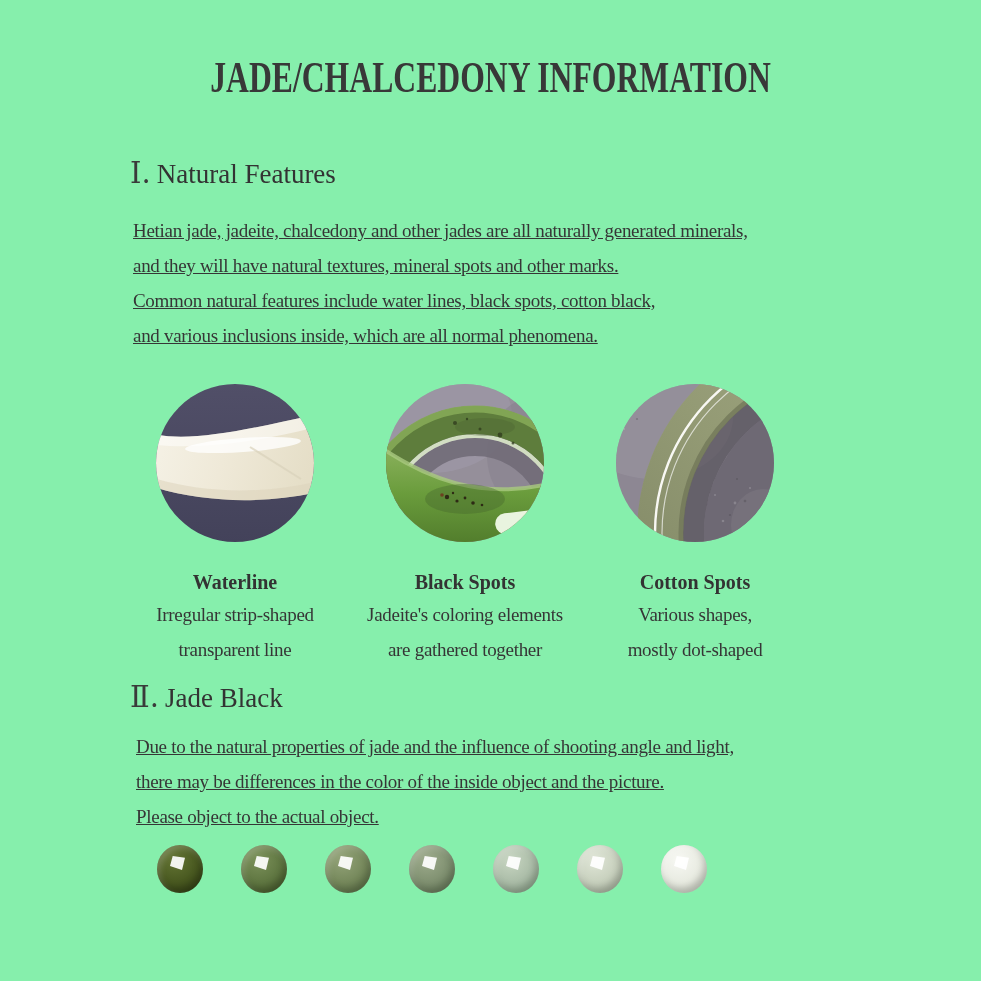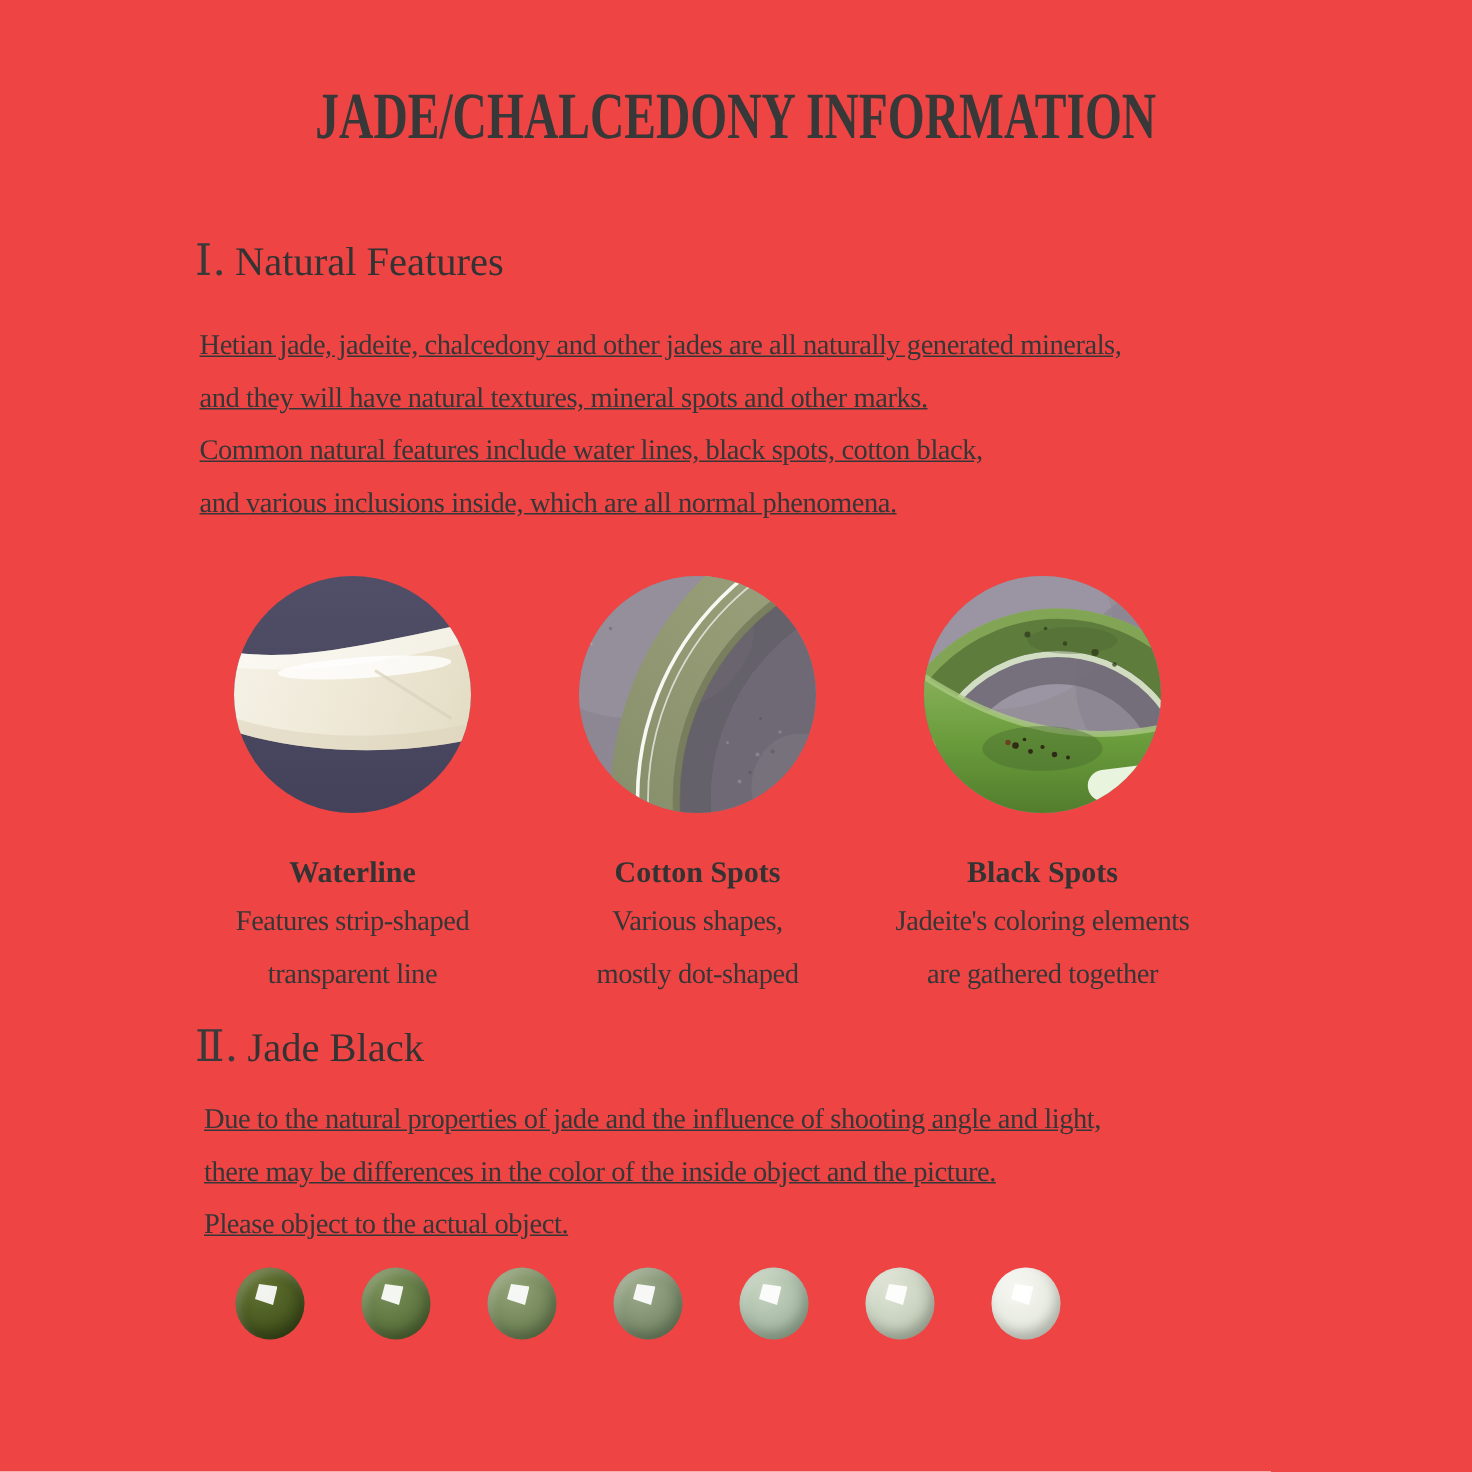--- a/index.html
+++ b/index.html
@@ -1,19 +1,19 @@
 <!DOCTYPE html>
 <html><head>
 <meta charset="utf-8">
 <style>
   * { margin:0; padding:0; box-sizing:border-box; }
   html,body { background:#ffffff; }
   .page {
     position:relative; width:981px; height:981px; margin:0 auto;
-    background:#ef4444; overflow:hidden; color:#363636;
+    background:#86efac; overflow:hidden; color:#363636;
     font-family:"Liberation Serif","DejaVu Serif",serif;
   }
   .title {
     position:absolute; top:52px; left:0; width:100%;
     text-align:center; font-size:44px; font-weight:bold; color:#383838;
     letter-spacing:0px; transform:scaleX(0.72); transform-origin:center;
     white-space:nowrap;
   }
   .sec-heading { position:absolute; left:130px; white-space:nowrap; }
   .sec-heading.one { top:156px; }
@@ -98,22 +98,75 @@
             <path d="M -8 50 C 35 60, 85 48, 168 30 L 168 108 C 110 122, 45 120, -8 102 Z" fill="url(#wl-band)"></path>
             <path d="M -8 50 C 35 60, 85 48, 168 30 L 168 42 C 110 58, 45 68, -8 61 Z" fill="#ffffff" opacity="0.5"></path>
             <ellipse cx="88" cy="62" rx="58" ry="7" fill="#ffffff" opacity="0.78" transform="rotate(-4 88 62)"></ellipse>
             <path d="M 95 64 L 146 96" stroke="#d9d1ba" stroke-width="2" opacity="0.7" fill="none"></path>
             <path d="M -8 102 C 45 120, 110 122, 168 108 L 168 97 C 110 112, 45 111, -8 93 Z" fill="#ddd4bc" opacity="0.55"></path>
           </g>
         </svg>
       </div>
       <figcaption>
         <div class="feat-name">Waterline</div>
-        <div class="feat-desc">Features strip-shaped</div>
+        <div class="feat-desc">Irregular strip-shaped</div>
         <div class="feat-desc">transparent line</div>
+      </figcaption>
+    </figure>
+
+    <figure class="feature">
+      <div class="circle-img" role="img" aria-label="green-jade-bangle-with-dark-spots-on-gray-stone">
+        <svg width="160" height="160" viewBox="0 0 160 160" xmlns="http://www.w3.org/2000/svg">
+          <defs>
+            <clipPath id="clip-bs">
+                <circle cx="80" cy="80" r="79"></circle>
+              </clipPath>
+            <linearGradient id="bs-band" x1="0" y1="0" x2="0" y2="1">
+              <stop offset="0" stop-color="#8cb25e"></stop>
+              <stop offset="0.45" stop-color="#6a9c3c"></stop>
+              <stop offset="1" stop-color="#4d7729"></stop>
+            </linearGradient>
+          </defs>
+          <g clip-path="url(#clip-bs)">
+            <rect width="160" height="160" fill="#958f9a"></rect>
+            <ellipse cx="45" cy="32" rx="82" ry="58" fill="#a29bab" opacity="0.5"></ellipse>
+            <ellipse cx="150" cy="72" rx="48" ry="58" fill="#857f8c" opacity="0.5"></ellipse>
+            <circle cx="90" cy="140" r="76" fill="none" stroke="#716c78" stroke-width="18" opacity="0.9"></circle>
+            <circle cx="90" cy="140" r="87" fill="none" stroke="#d8e6c6" stroke-width="4" opacity="0.9"></circle>
+            <circle cx="90" cy="140" r="103" fill="none" stroke="#5e7d3c" stroke-width="28"></circle>
+            <circle cx="90" cy="140" r="114" fill="none" stroke="#85aa57" stroke-width="7" opacity="0.9"></circle>
+            <ellipse cx="100" cy="44" rx="30" ry="9" fill="#4a6030" opacity="0.35"></ellipse>
+            <g fill="#2f3a1c" opacity="0.75">
+              <circle cx="70" cy="40" r="2"></circle>
+                <circle cx="95" cy="46" r="1.5"></circle>
+              <circle cx="115" cy="52" r="2.4"></circle>
+                <circle cx="128" cy="60" r="1.5"></circle>
+                <circle cx="82" cy="36" r="1.2"></circle>
+            </g>
+            <path d="M -8 62 C 40 95, 95 118, 168 100 L 168 170 L 70 170 C 38 158, 8 140, -8 124 Z" fill="url(#bs-band)"></path>
+            <path d="M -8 62 C 40 95, 95 118, 168 100" stroke="#a9c97f" stroke-width="4" fill="none" opacity="0.8"></path>
+            <path d="M -8 124 C 8 140, 38 158, 70 170" stroke="#3e5c23" stroke-width="5" fill="none" opacity="0.8"></path>
+            <ellipse cx="80" cy="116" rx="40" ry="15" fill="#47662c" opacity="0.4"></ellipse>
+            <g fill="#2a2112" opacity="0.9">
+              <circle cx="62" cy="114" r="2.2"></circle>
+                <circle cx="72" cy="118" r="1.6"></circle>
+              <circle cx="80" cy="115" r="1.4"></circle>
+                <circle cx="88" cy="120" r="1.8"></circle>
+              <circle cx="97" cy="122" r="1.3"></circle>
+                <circle cx="68" cy="110" r="1.2"></circle>
+            </g>
+            <circle cx="57" cy="112" r="1.8" fill="#6e3a1e" opacity="0.9"></circle>
+            <rect x="110" y="128" width="58" height="21" rx="10.5" fill="#e9f4df" transform="rotate(-7 139 138)"></rect>
+          </g>
+        </svg>
+      </div>
+      <figcaption>
+        <div class="feat-name">Black Spots</div>
+        <div class="feat-desc">Jadeite's coloring elements</div>
+        <div class="feat-desc">are gathered together</div>
       </figcaption>
     </figure>
 
     <figure class="feature">
       <div class="circle-img" role="img" aria-label="celadon-jade-bangle-with-thin-white-line-on-gray-stone">
         <svg width="160" height="160" viewBox="0 0 160 160" xmlns="http://www.w3.org/2000/svg">
           <defs>
             <clipPath id="clip-cs">
                 <circle cx="80" cy="80" r="79"></circle>
               </clipPath>
@@ -155,73 +208,20 @@
           </g>
         </svg>
       </div>
       <figcaption>
         <div class="feat-name">Cotton Spots</div>
         <div class="feat-desc">Various shapes,</div>
         <div class="feat-desc">mostly dot-shaped</div>
       </figcaption>
     </figure>
 
-    <figure class="feature">
-      <div class="circle-img" role="img" aria-label="green-jade-bangle-with-dark-spots-on-gray-stone">
-        <svg width="160" height="160" viewBox="0 0 160 160" xmlns="http://www.w3.org/2000/svg">
-          <defs>
-            <clipPath id="clip-bs">
-                <circle cx="80" cy="80" r="79"></circle>
-              </clipPath>
-            <linearGradient id="bs-band" x1="0" y1="0" x2="0" y2="1">
-              <stop offset="0" stop-color="#8cb25e"></stop>
-              <stop offset="0.45" stop-color="#6a9c3c"></stop>
-              <stop offset="1" stop-color="#4d7729"></stop>
-            </linearGradient>
-          </defs>
-          <g clip-path="url(#clip-bs)">
-            <rect width="160" height="160" fill="#958f9a"></rect>
-            <ellipse cx="45" cy="32" rx="82" ry="58" fill="#a29bab" opacity="0.5"></ellipse>
-            <ellipse cx="150" cy="72" rx="48" ry="58" fill="#857f8c" opacity="0.5"></ellipse>
-            <circle cx="90" cy="140" r="76" fill="none" stroke="#716c78" stroke-width="18" opacity="0.9"></circle>
-            <circle cx="90" cy="140" r="87" fill="none" stroke="#d8e6c6" stroke-width="4" opacity="0.9"></circle>
-            <circle cx="90" cy="140" r="103" fill="none" stroke="#5e7d3c" stroke-width="28"></circle>
-            <circle cx="90" cy="140" r="114" fill="none" stroke="#85aa57" stroke-width="7" opacity="0.9"></circle>
-            <ellipse cx="100" cy="44" rx="30" ry="9" fill="#4a6030" opacity="0.35"></ellipse>
-            <g fill="#2f3a1c" opacity="0.75">
-              <circle cx="70" cy="40" r="2"></circle>
-                <circle cx="95" cy="46" r="1.5"></circle>
-              <circle cx="115" cy="52" r="2.4"></circle>
-                <circle cx="128" cy="60" r="1.5"></circle>
-                <circle cx="82" cy="36" r="1.2"></circle>
-            </g>
-            <path d="M -8 62 C 40 95, 95 118, 168 100 L 168 170 L 70 170 C 38 158, 8 140, -8 124 Z" fill="url(#bs-band)"></path>
-            <path d="M -8 62 C 40 95, 95 118, 168 100" stroke="#a9c97f" stroke-width="4" fill="none" opacity="0.8"></path>
-            <path d="M -8 124 C 8 140, 38 158, 70 170" stroke="#3e5c23" stroke-width="5" fill="none" opacity="0.8"></path>
-            <ellipse cx="80" cy="116" rx="40" ry="15" fill="#47662c" opacity="0.4"></ellipse>
-            <g fill="#2a2112" opacity="0.9">
-              <circle cx="62" cy="114" r="2.2"></circle>
-                <circle cx="72" cy="118" r="1.6"></circle>
-              <circle cx="80" cy="115" r="1.4"></circle>
-                <circle cx="88" cy="120" r="1.8"></circle>
-              <circle cx="97" cy="122" r="1.3"></circle>
-                <circle cx="68" cy="110" r="1.2"></circle>
-            </g>
-            <circle cx="57" cy="112" r="1.8" fill="#6e3a1e" opacity="0.9"></circle>
-            <rect x="110" y="128" width="58" height="21" rx="10.5" fill="#e9f4df" transform="rotate(-7 139 138)"></rect>
-          </g>
-        </svg>
-      </div>
-      <figcaption>
-        <div class="feat-name">Black Spots</div>
-        <div class="feat-desc">Jadeite's coloring elements</div>
-        <div class="feat-desc">are gathered together</div>
-      </figcaption>
-    </figure>
-
   </div>
 
   <div class="sec-heading two">
     <span class="sec-numeral">Ⅱ.</span><span class="sec-title">Jade Black</span>
   </div>
 
   <div class="para two">
     <div class="pline">Due to the natural properties of jade and the influence of shooting angle and light,</div>
     <div class="pline">there may be differences in the color of the inside object and the picture.</div>
     <div class="pline">Please object to the actual object.</div>

